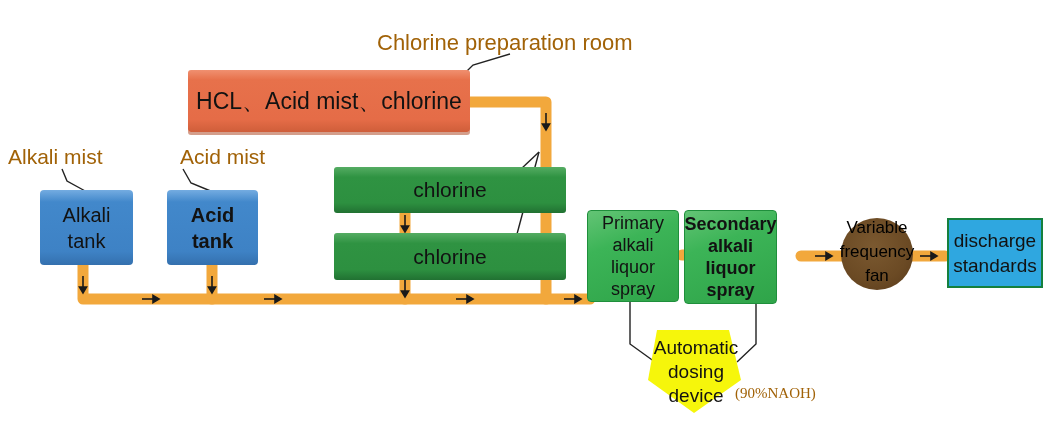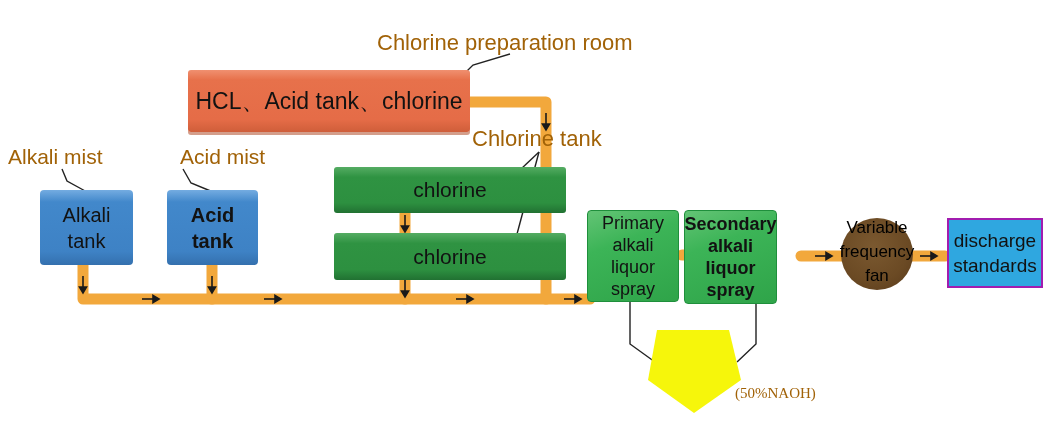--- a/index.html
+++ b/index.html
@@ -23,21 +23,21 @@
   #acid-tank{left:167px;top:190px;width:91px;height:75px;font-weight:bold;}
   .spray{background:linear-gradient(160deg,#63C475 0%,#3CB457 35%,#2FA449 100%);
      border:1px solid #1F8F3C;border-radius:4px;font-size:18px;line-height:22px;}
   #primary-spray{left:587px;top:210px;width:90px;height:90px;}
   #secondary-spray{left:684px;top:210px;width:91px;height:92px;font-weight:bold;}
   #fan-circle{left:841px;top:218px;width:72px;height:72px;border-radius:50%;
      background:radial-gradient(circle at 45% 40%,#7B5930 0%,#6B4A24 60%,#58391A 100%);}
   #fan-label{left:826px;top:216px;width:102px;z-index:3;font-size:17px;line-height:24px;
      text-align:center;color:#000000;}
   #discharge{left:947px;top:218px;width:96px;height:70px;background:#2FA7E0;
-     border:2px solid #a21caf;box-sizing:border-box;font-size:19px;line-height:25px;}
+     border:2px solid #15803d;box-sizing:border-box;font-size:19px;line-height:25px;}
   #dosing-label{left:638px;top:336px;width:116px;z-index:3;font-size:19px;line-height:24px;
      text-align:center;color:#131313;}
 
   #lbl-prep{left:377px;top:30px;font-size:22px;}
   #lbl-chl-tank{left:472px;top:126px;font-size:22px;}
   #lbl-alkali-mist{left:8px;top:145px;font-size:21px;}
   #lbl-acid-mist{left:142px;top:145px;font-size:21px;margin-left:38px;}
   #lbl-naoh{left:735px;top:385px;font-size:15px;font-family:"Liberation Serif",serif;}
 </style>
 </head>
@@ -94,41 +94,43 @@
       <path d="M539,152 L517,234"></path>
       <path d="M62,169 L67,181 L87,192"></path>
       <path d="M183,169 L191,183 L213,192"></path>
       <path d="M630,301 L630,344 L655,362"></path>
       <path d="M756,303 L756,344 L737,362"></path>
     </g>
 
     <polygon points="657,330 729,330 741,380 694,413 648,380" fill="#F6F60B"></polygon>
   </svg>
 
-  <div class="node" id="prep-room">HCL、Acid tank、chlorine</div>
+  <div class="node" id="prep-room">HCL、Acid mist、chlorine</div>
   <div class="node green-box" id="chlorine-1">chlorine</div>
   <div class="node green-box" id="chlorine-2">chlorine</div>
   <div class="node tank" id="alkali-tank">Alkali
 tank</div>
   <div class="node tank" id="acid-tank">Acid
 tank</div>
   <div class="node spray" id="primary-spray">Primary
 alkali
 liquor
 spray</div>
   <div class="node spray" id="secondary-spray">Secondary
 alkali
 liquor
 spray</div>
   <div class="node" id="fan-circle"></div>
   <div class="lbl" id="fan-label">Variable
 frequency
 fan</div>
   <div class="node" id="discharge">discharge
 standards</div>
+  <div class="lbl" id="dosing-label">Automatic
+dosing
+device</div>
 
   <div class="lbl" id="lbl-prep">Chlorine preparation room</div>
-  <div class="lbl" id="lbl-chl-tank">Chlorine tank</div>
   <div class="lbl" id="lbl-alkali-mist">Alkali mist</div>
   <div class="lbl" id="lbl-acid-mist">Acid mist</div>
-  <div class="lbl" id="lbl-naoh">(50%NAOH)</div>
+  <div class="lbl" id="lbl-naoh">(90%NAOH)</div>
 
 </div>
 
 </body></html>

